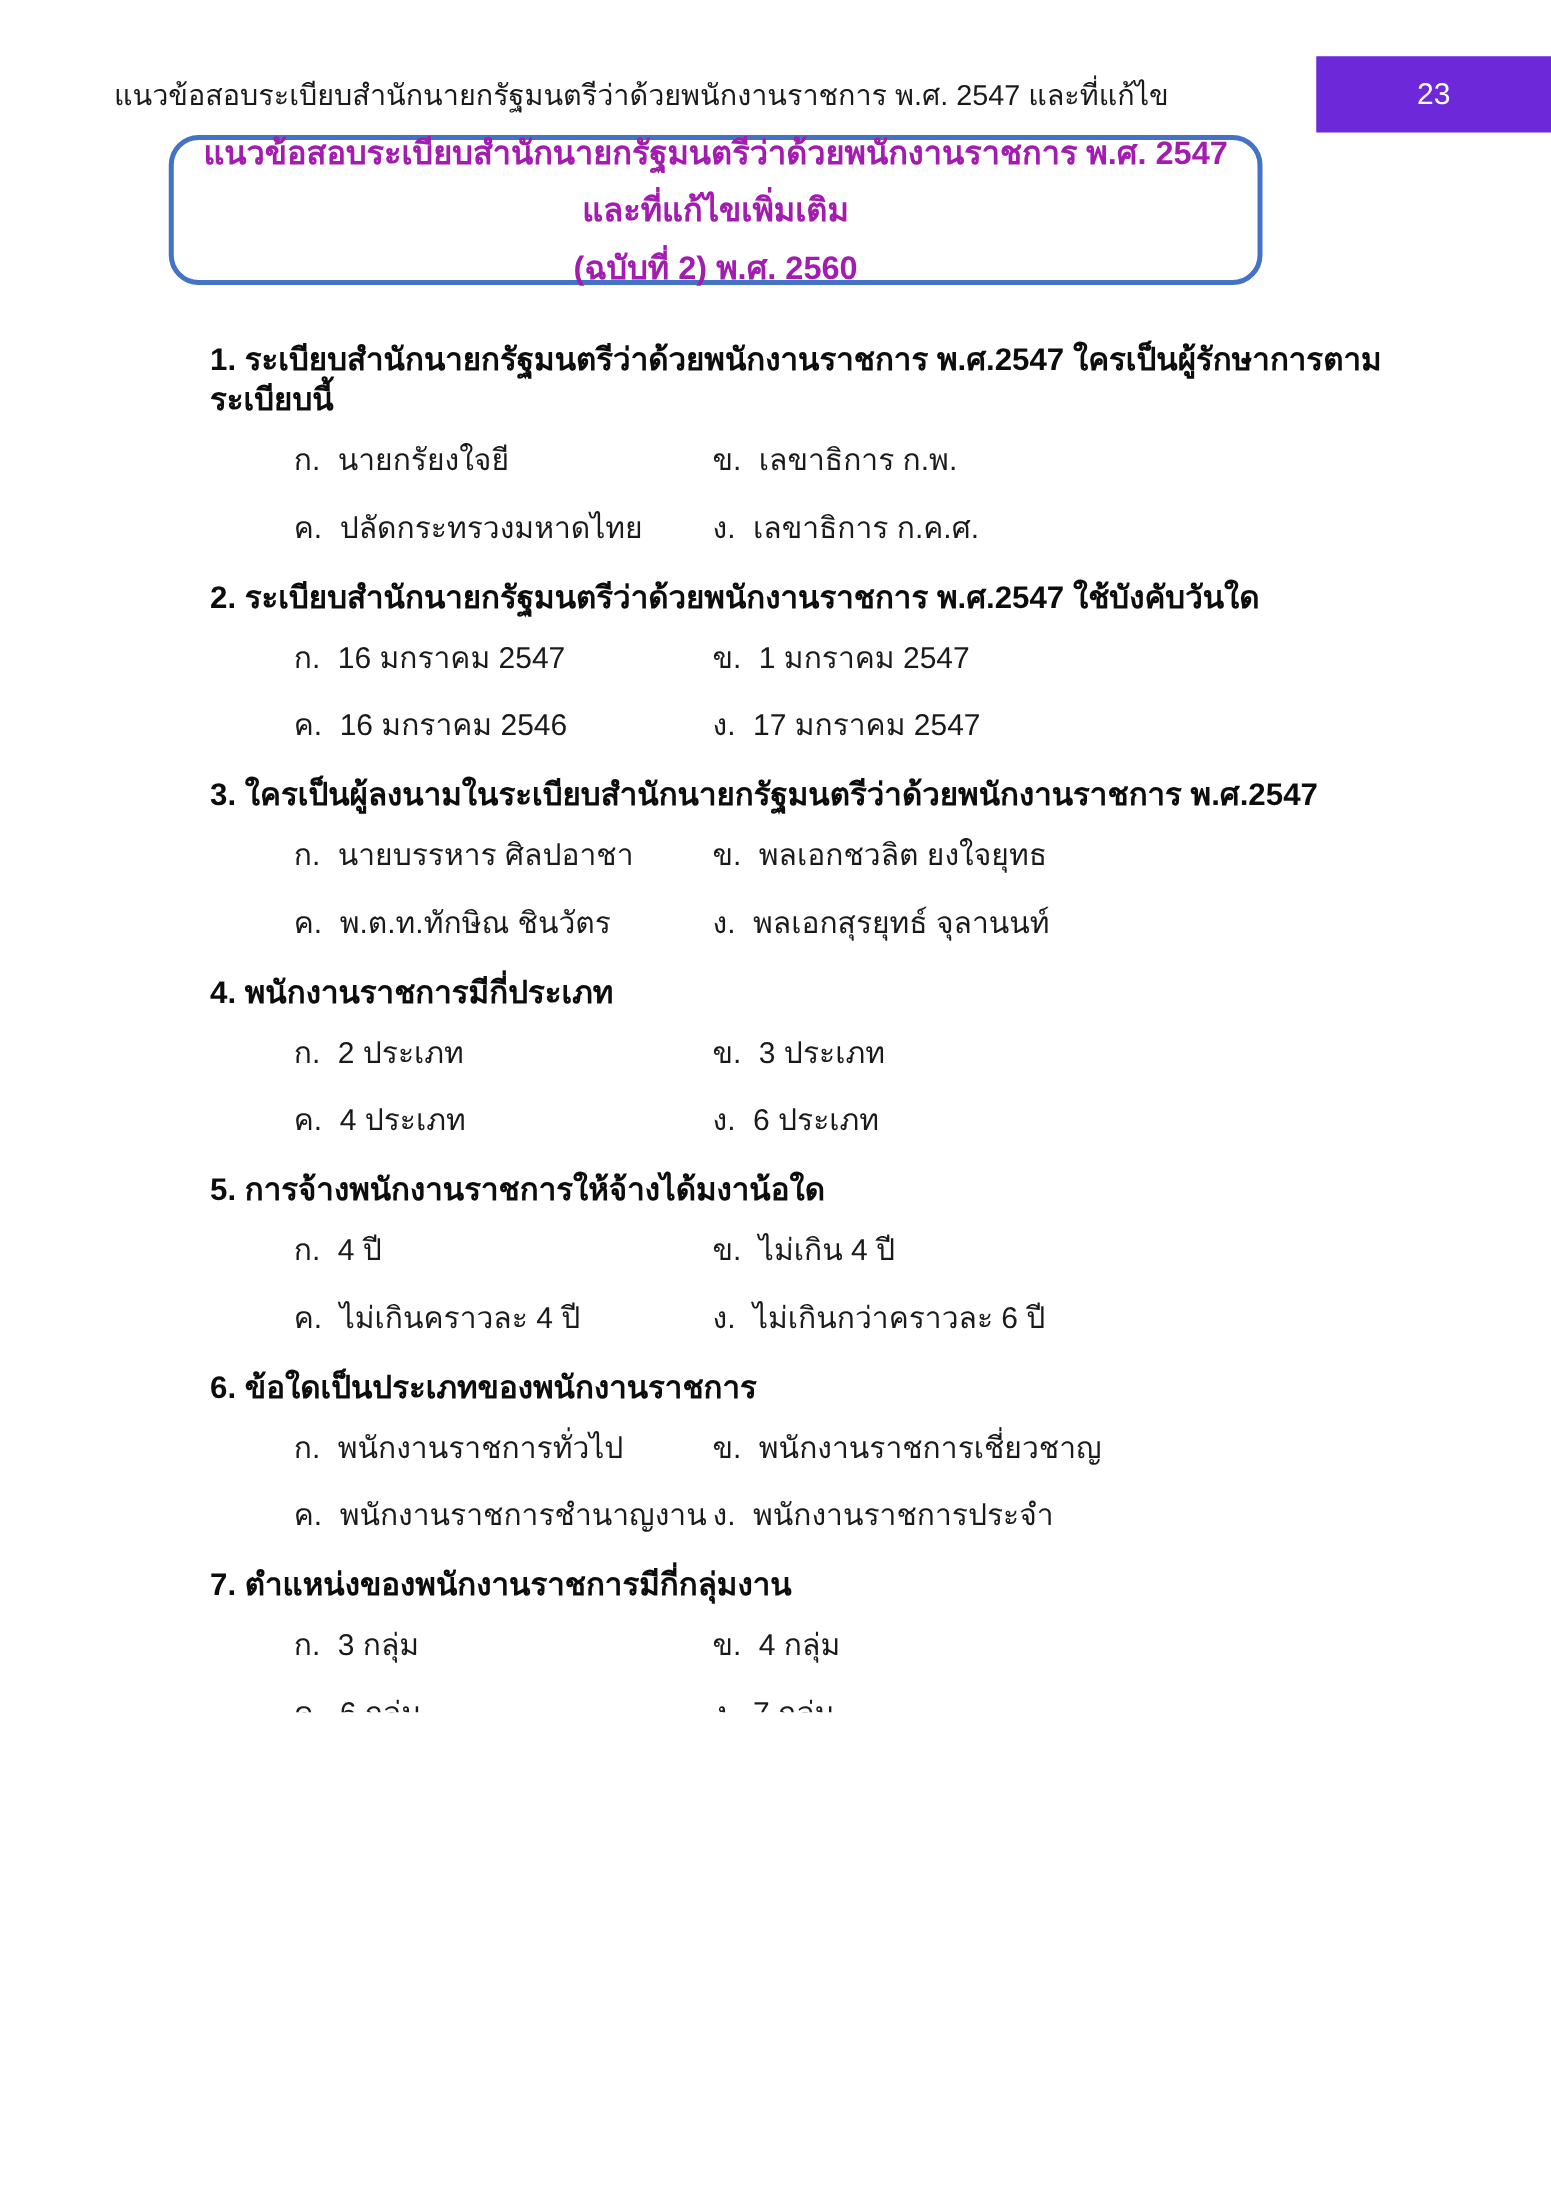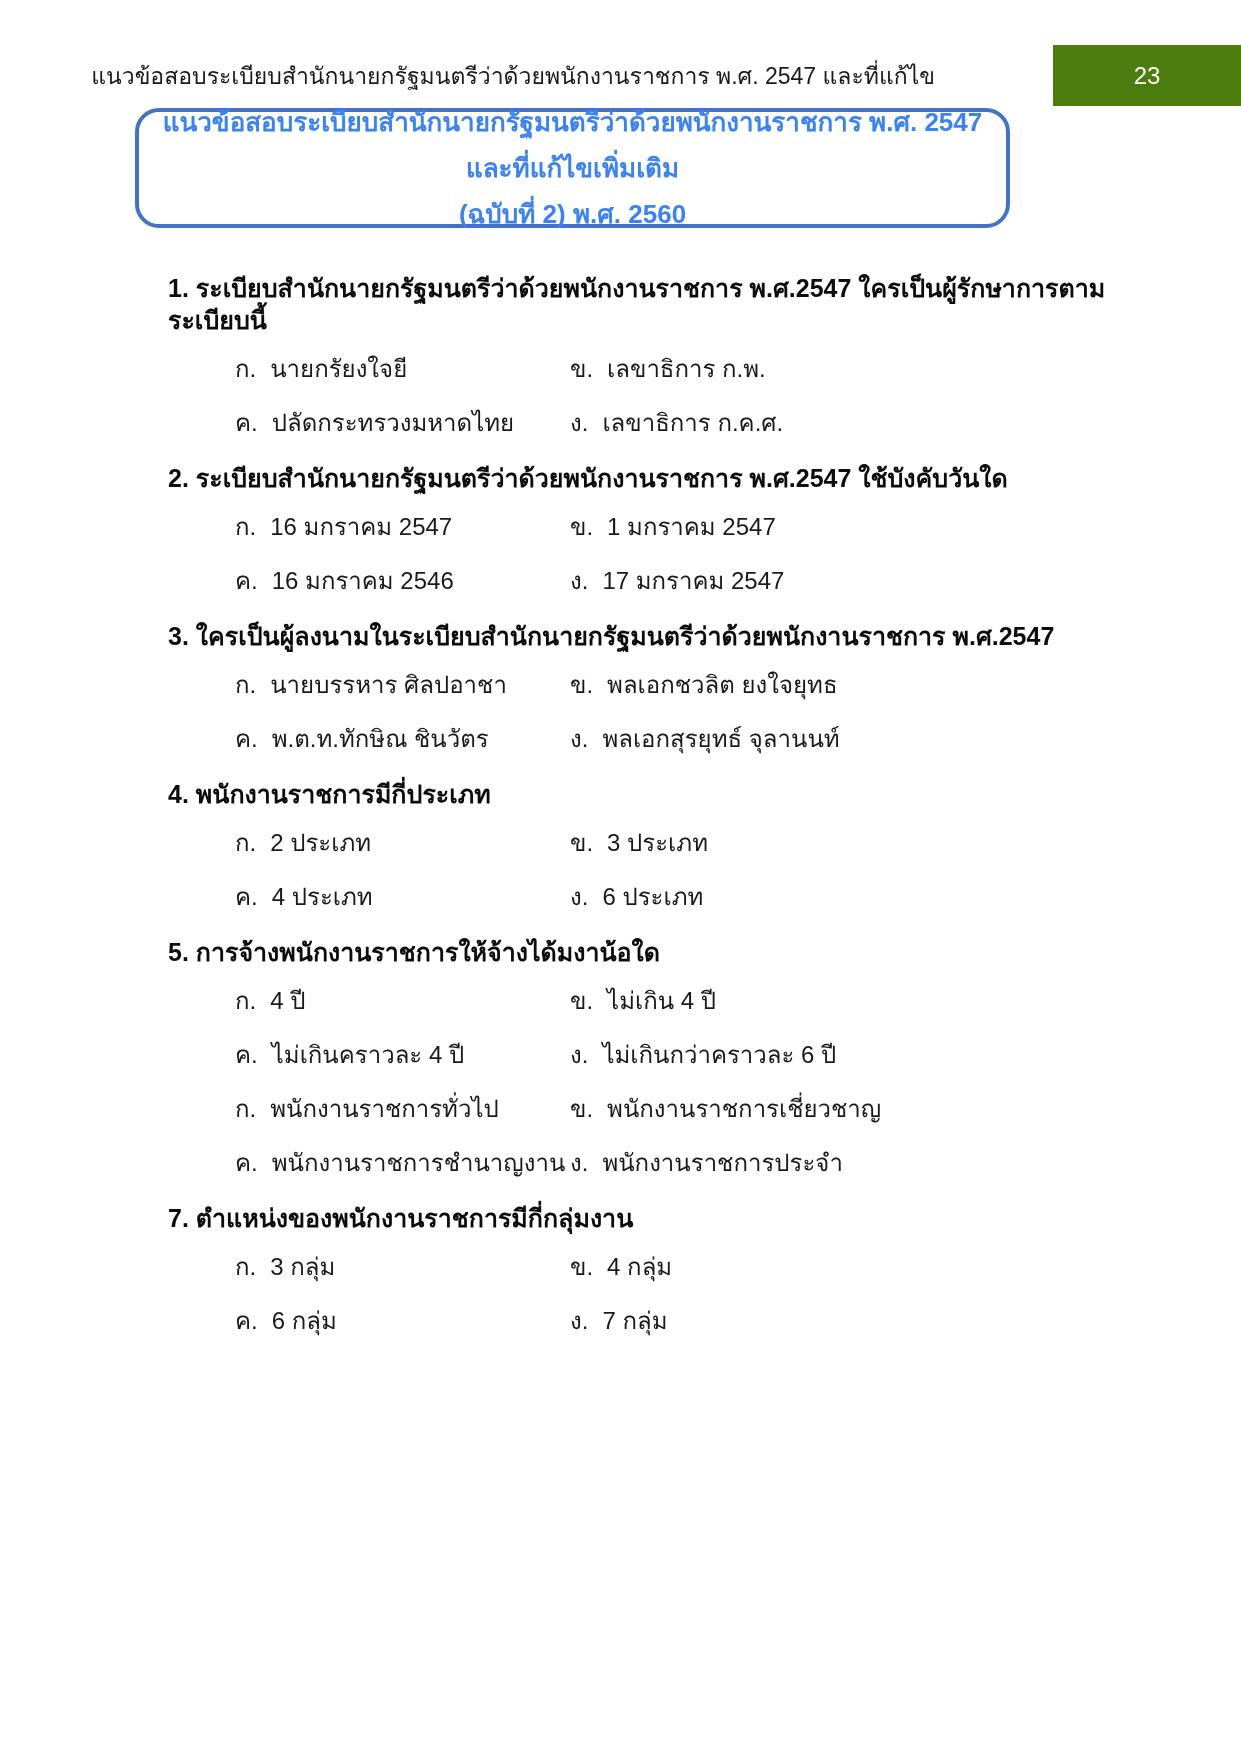--- a/index.html
+++ b/index.html
@@ -22,21 +22,21 @@
     align-items: center;
   }
   .header-title {
     font-size: 23px;
     color: #1a1a1a;
     margin-right: 118px;
     white-space: nowrap;
   }
   .page-number-box {
     width: 188px; height: 61px;
-    background: #4d7c0f;
+    background: #6d28d9;
     color: #ffffff;
     display: flex;
     align-items: center;
     justify-content: center;
     font-size: 24px;
   }
 
   
   .title-box {
     position: absolute;
@@ -48,21 +48,21 @@
     display: flex;
     flex-direction: column;
     justify-content: center;
     align-items: center;
     text-align: center;
   }
   .title-box .line {
     font-weight: bold;
     font-size: 26px;
     line-height: 46px;
-    color: #3b82f6;
+    color: #a21caf;
   }
 
   
   .content {
     position: absolute;
     top: 272px; left: 168px; right: 90px;
   }
   .question { margin-bottom: 24px; }
   .q-title {
     font-weight: bold;
@@ -256,20 +256,21 @@
             <span class="choice-letter">ค.</span>
             <span class="choice-text">ไม่เกินคราวละ 4 ปี</span>
           </div>
           <div class="choice">
             <span class="choice-letter">ง.</span>
             <span class="choice-text">ไม่เกินกว่าคราวละ 6 ปี</span>
           </div>
         </div>
       </div>
       <div class="question">
+        <div class="q-title"><span>6.</span> <span>ข้อใดเป็นประเภทของพนักงานราชการ</span></div>
         <div class="choice-row">
           <div class="choice">
             <span class="choice-letter">ก.</span>
             <span class="choice-text">พนักงานราชการทั่วไป</span>
           </div>
           <div class="choice">
             <span class="choice-letter">ข.</span>
             <span class="choice-text">พนักงานราชการเชี่ยวชาญ</span>
           </div>
         </div>

